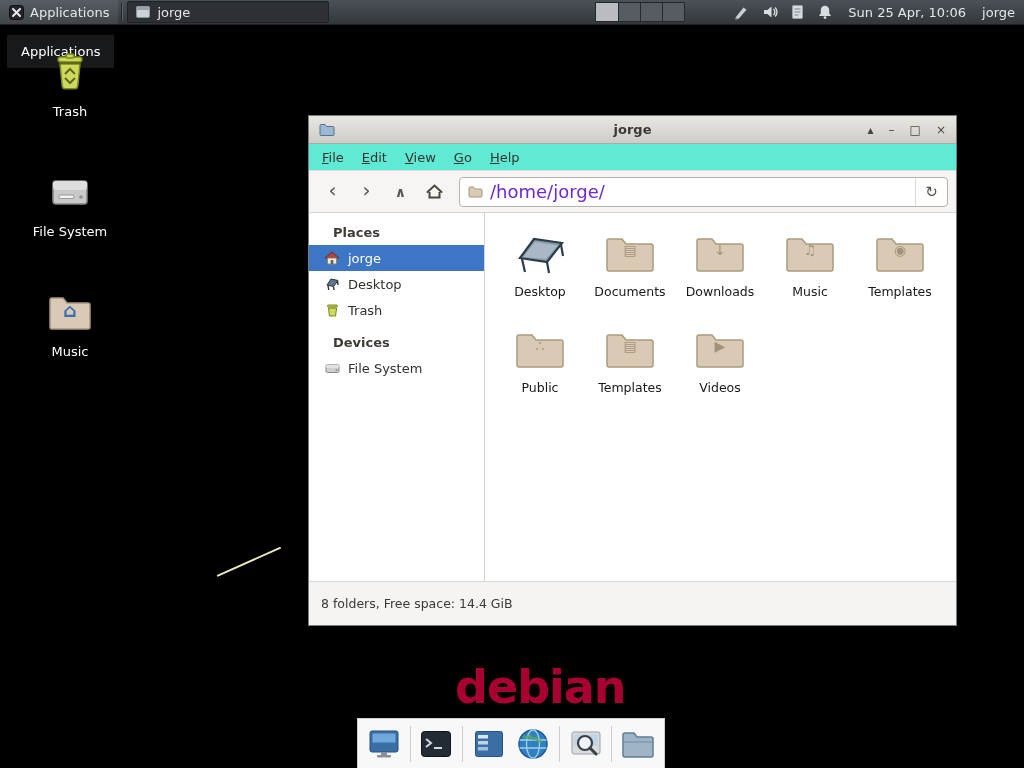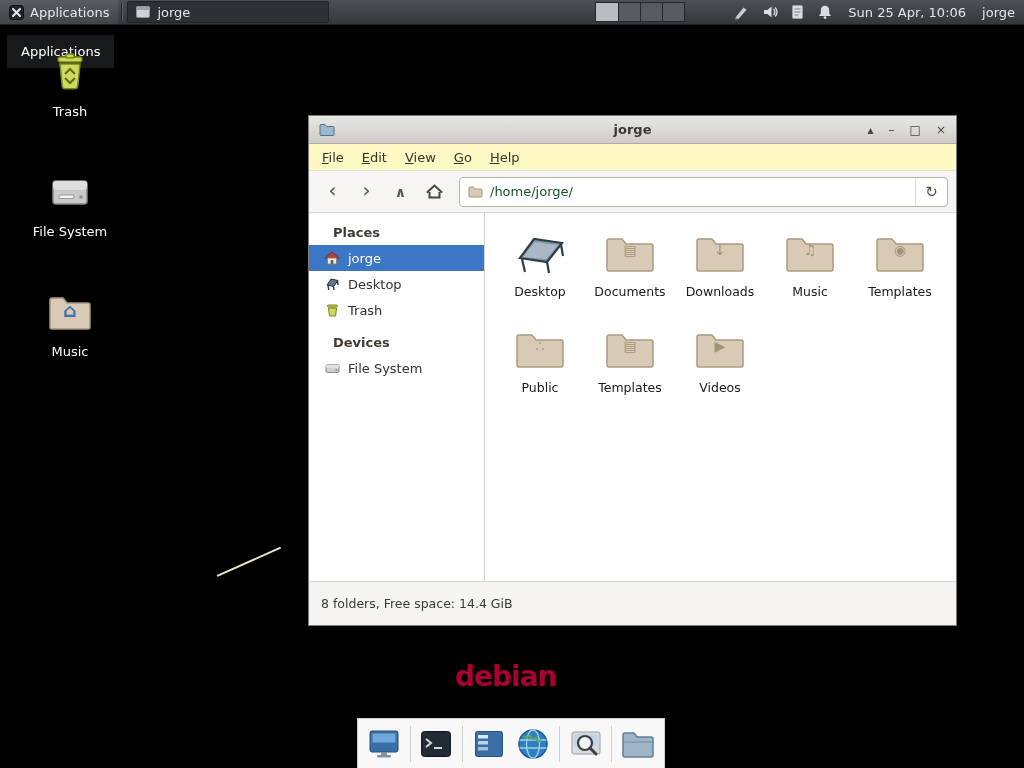--- a/index.html
+++ b/index.html
@@ -62,42 +62,42 @@
   }
   .titlebar .wicon { display:flex; }
   .title-text {
     position:absolute; left:0; right:0; text-align:center;
     font-weight:bold; font-size:13px; color:#3b3733; pointer-events:none;
   }
   .win-controls { margin-left:auto; display:flex; gap:15px; z-index:2; }
   .win-controls span { color:#4a453f; font-size:12px; line-height:1; cursor:default; }
 
   .menubar {
-    height:27px; background:#fef9c3; border-bottom:1px solid #e2dfdb;
+    height:27px; background:#5eead4; border-bottom:1px solid #e2dfdb;
     display:flex; align-items:center; padding:0 4px; flex:0 0 auto;
   }
   .menu-item { display:inline-block; padding:4px 9px; font-size:13px; color:#36322e; }
   .menu-item::first-letter { text-decoration:underline; }
 
   .toolbar {
     height:42px; background:#f6f5f3; border-bottom:1px solid #d8d5d0;
     display:flex; align-items:center; padding:0 8px; gap:3px; flex:0 0 auto;
   }
   .nav-btn {
     width:31px; height:30px; display:flex; align-items:center; justify-content:center;
     color:#5c5751; border-radius:3px;
   }
   .nav-btn.arrow { font-size:20px; padding-bottom:3px; }
   .nav-btn.up { font-size:14px; font-weight:bold; }
   .pathbar {
     flex:1; height:30px; margin-left:6px; background:#fff;
     border:1px solid #b7b2ac; border-radius:4px;
     display:flex; align-items:center; gap:7px; padding-left:8px; overflow:hidden;
   }
-  .pathbar .ptext { font-size:13px; color:#14532d; flex:1; }
+  .pathbar .ptext { font-size:18px; color:#6d28d9; flex:1; }
   .reload-btn {
     width:32px; height:28px; border-left:1px solid #dedbd6;
     display:flex; align-items:center; justify-content:center;
     color:#57524c; font-size:15px;
   }
 
   .content { flex:1; display:flex; min-height:0; background:#fff; }
   .sidebar { width:176px; border-right:1px solid #d7d4d0; padding-top:6px; flex:0 0 auto; }
   .side-header { font-weight:bold; font-size:13px; color:#403b36; padding:6px 10px 5px 24px; }
   .side-item {
@@ -118,21 +118,21 @@
 
   .statusbar {
     height:44px; background:#f5f4f2; border-top:1px solid #dad7d2;
     display:flex; align-items:center; padding-left:12px;
     font-size:12.5px; color:#3c3935; flex:0 0 auto;
   }
 
   
   .debian-logo {
     position:absolute; left:455px; top:660px;
-    font-size:28px; font-weight:bold; color:#A80030; letter-spacing:-1px;
+    font-size:46px; font-weight:bold; color:#A80030; letter-spacing:-1px;
   }
 
   
   .desk-line {
     position:absolute; left:217px; top:575px; width:70px; height:2px;
     background:#ece5c2; border-radius:1px;
     transform:rotate(-24deg); transform-origin:0 50%;
   }
 
   

